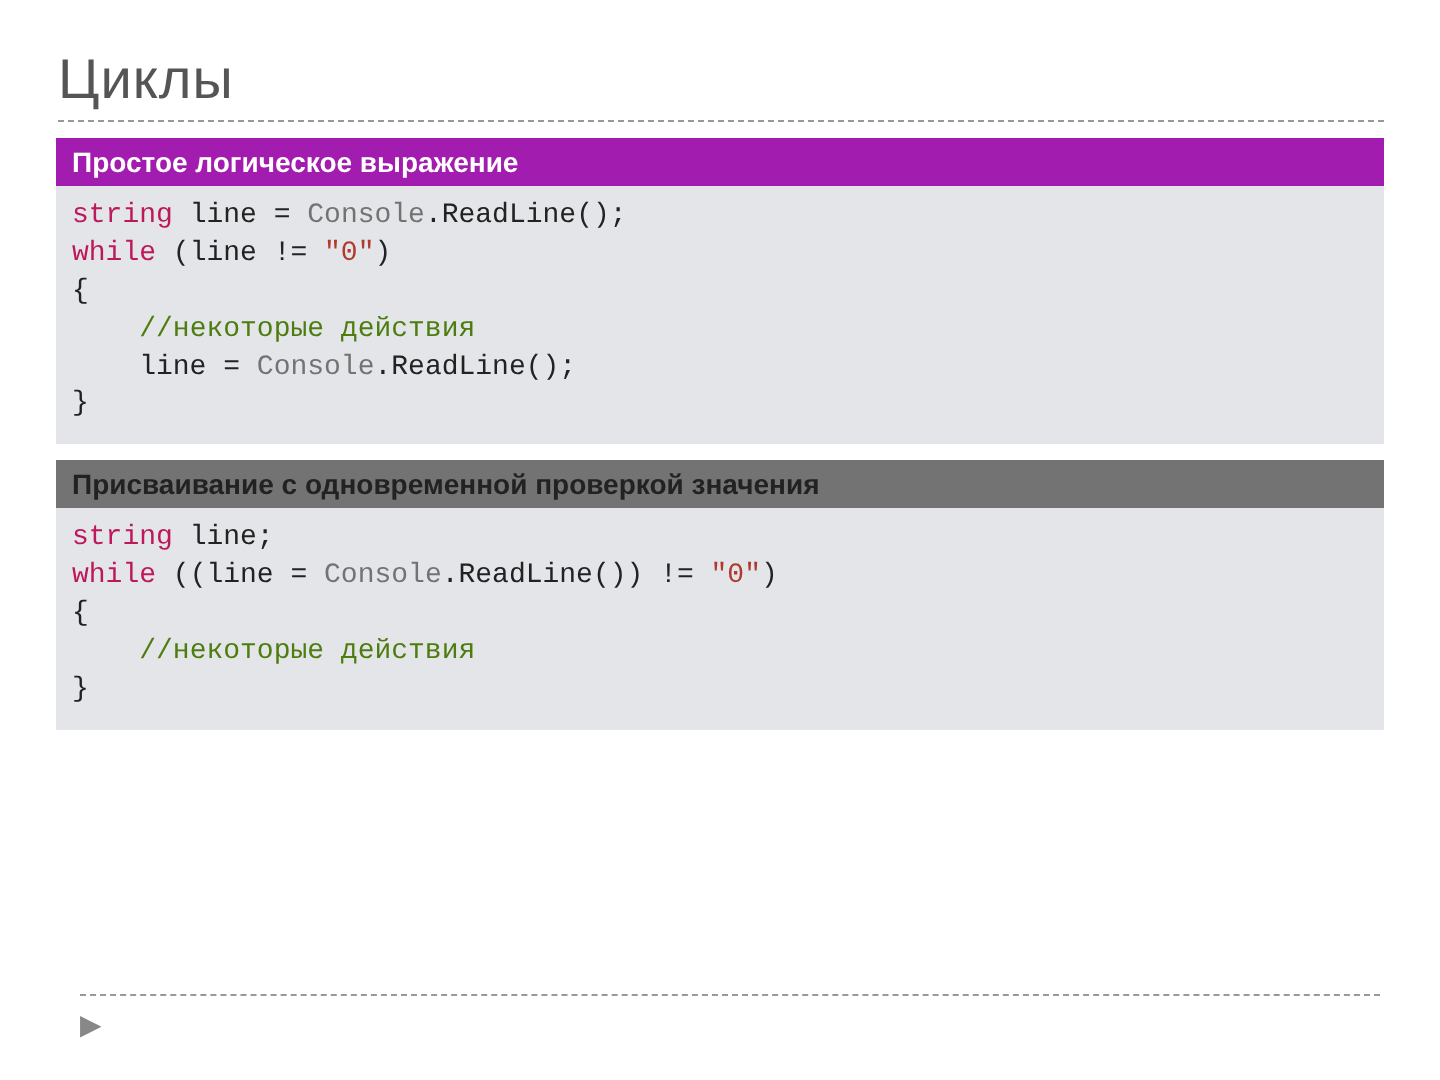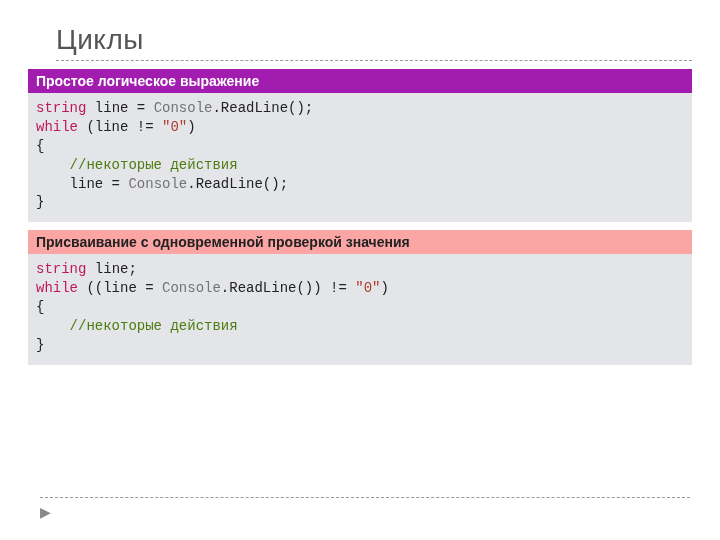--- a/index.html
+++ b/index.html
@@ -8,21 +8,21 @@
     height: 540px;
     background: #fff;
     font-family: Arial, sans-serif;
     position: relative;
     overflow: hidden;
   }
   .slide {
     padding: 24px 28px 0 28px;
   }
   .title-wrap {
-    margin-left: 28px;
+    margin-left: 1px;
     margin-bottom: 6px;
   }
   .title {
     font-size: 28px;
     font-weight: 400;
     color: #555;
     letter-spacing: 0.5px;
   }
   .title-rule {
     border: none;
@@ -34,21 +34,21 @@
     margin-top: 8px;
   }
   .section-header {
     background: #a21caf;
     color: #fff;
     font-weight: bold;
     font-size: 14px;
     padding: 4px 8px;
   }
   .section-header.light {
-    background: #fca5a5;
+    background: #737373;
     color: #222;
   }
   .code-block {
     background: #e3e5e8;
     padding: 6px 8px 10px 8px;
     font-family: Consolas, "Courier New", monospace;
     font-size: 14px;
     line-height: 1.35;
     color: #222;
     white-space: pre;

